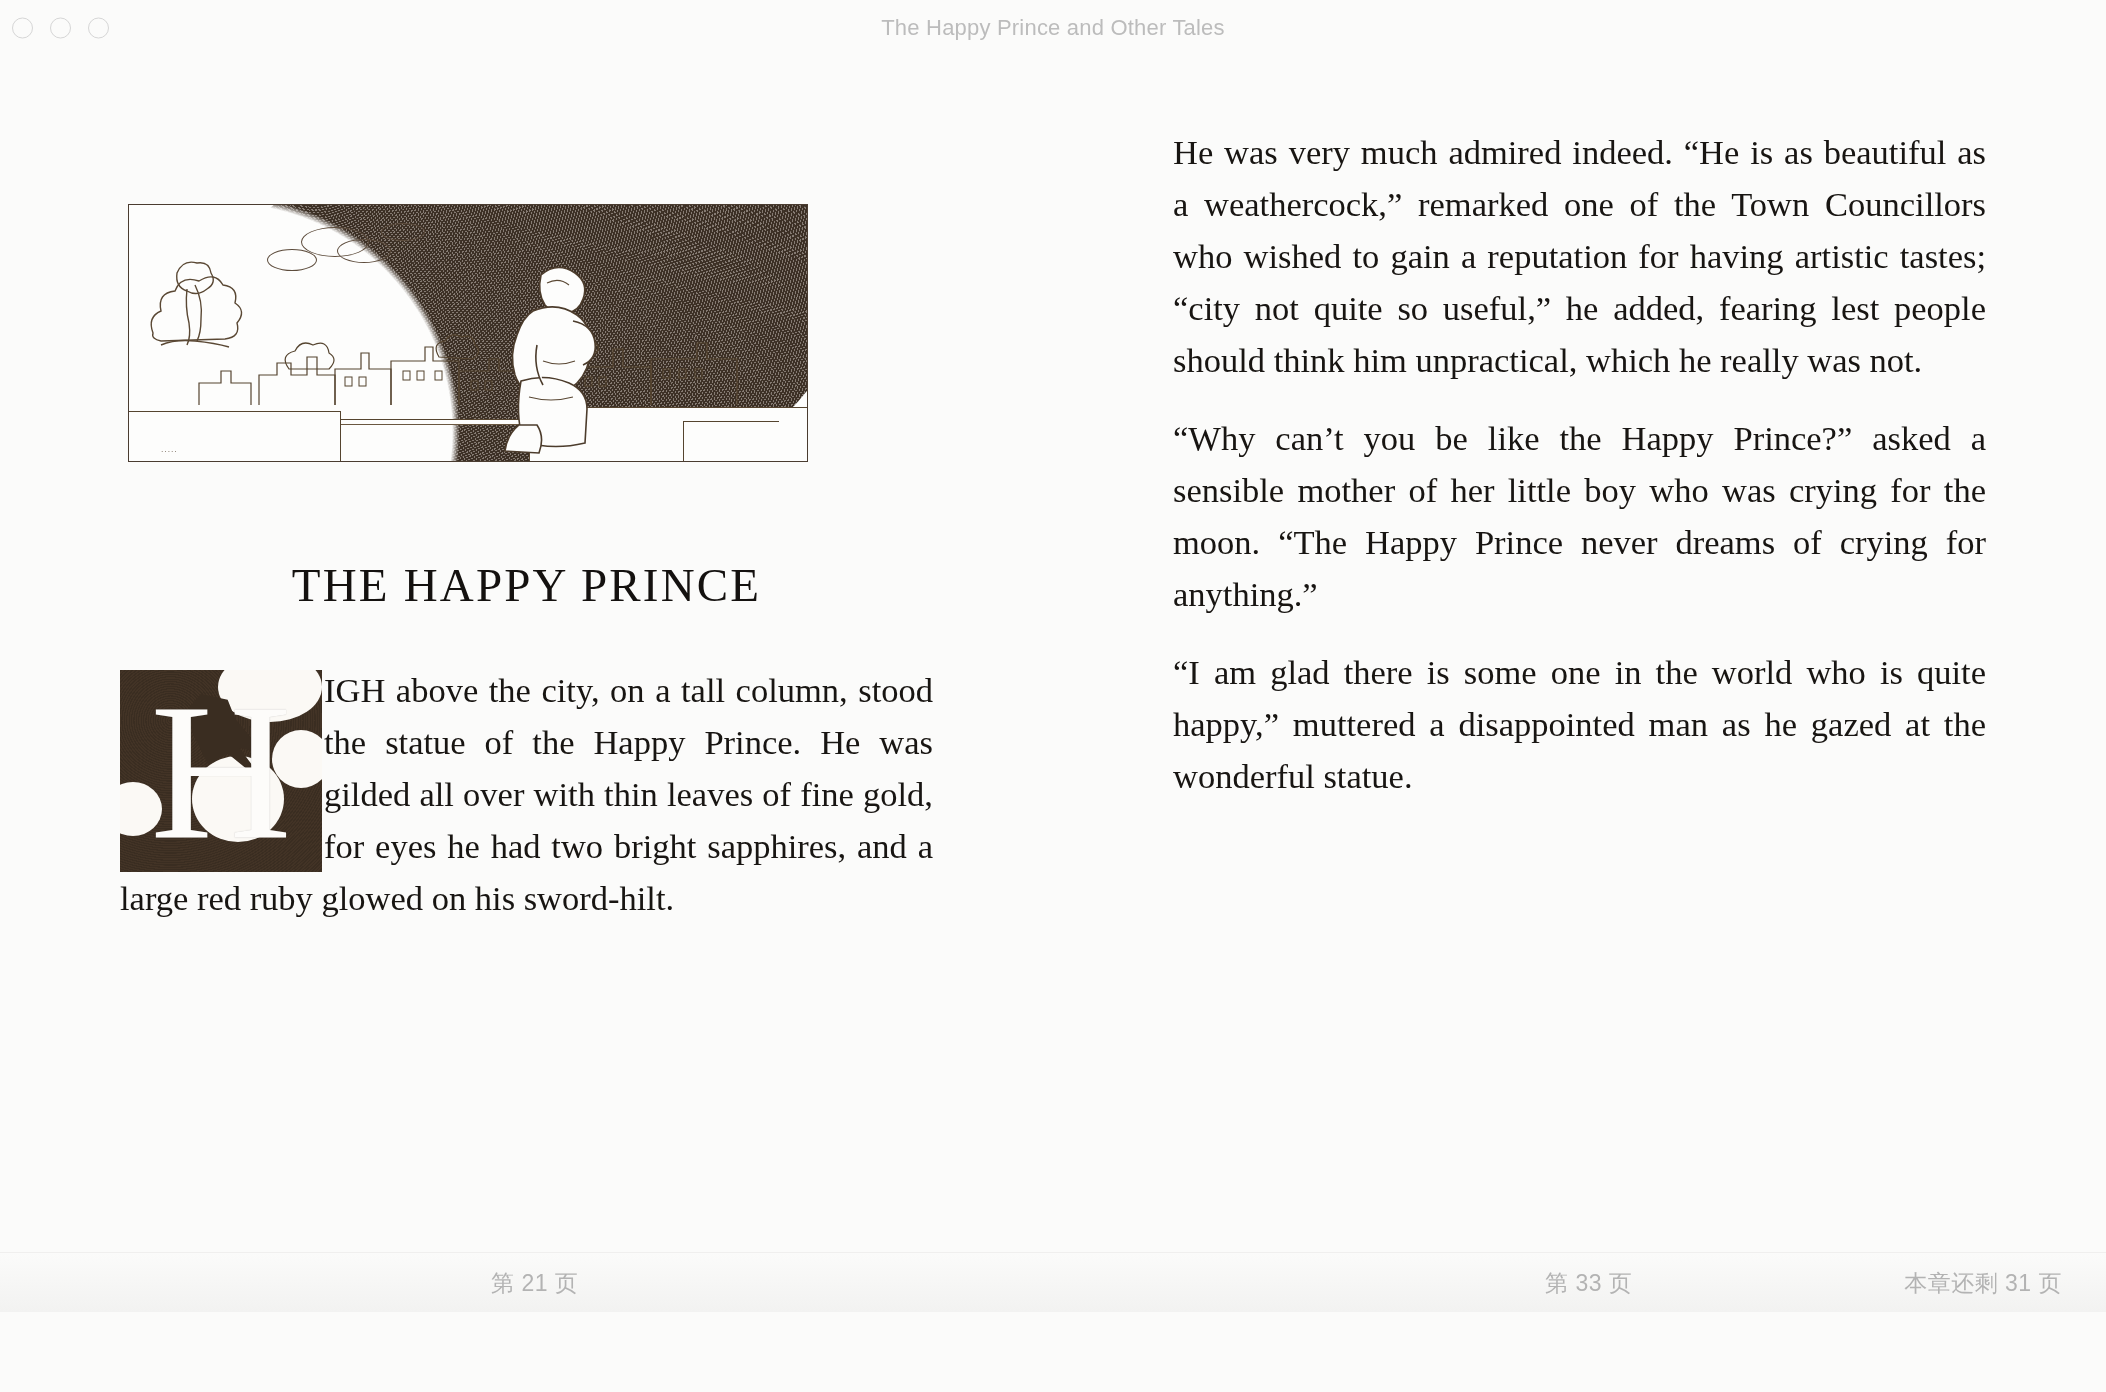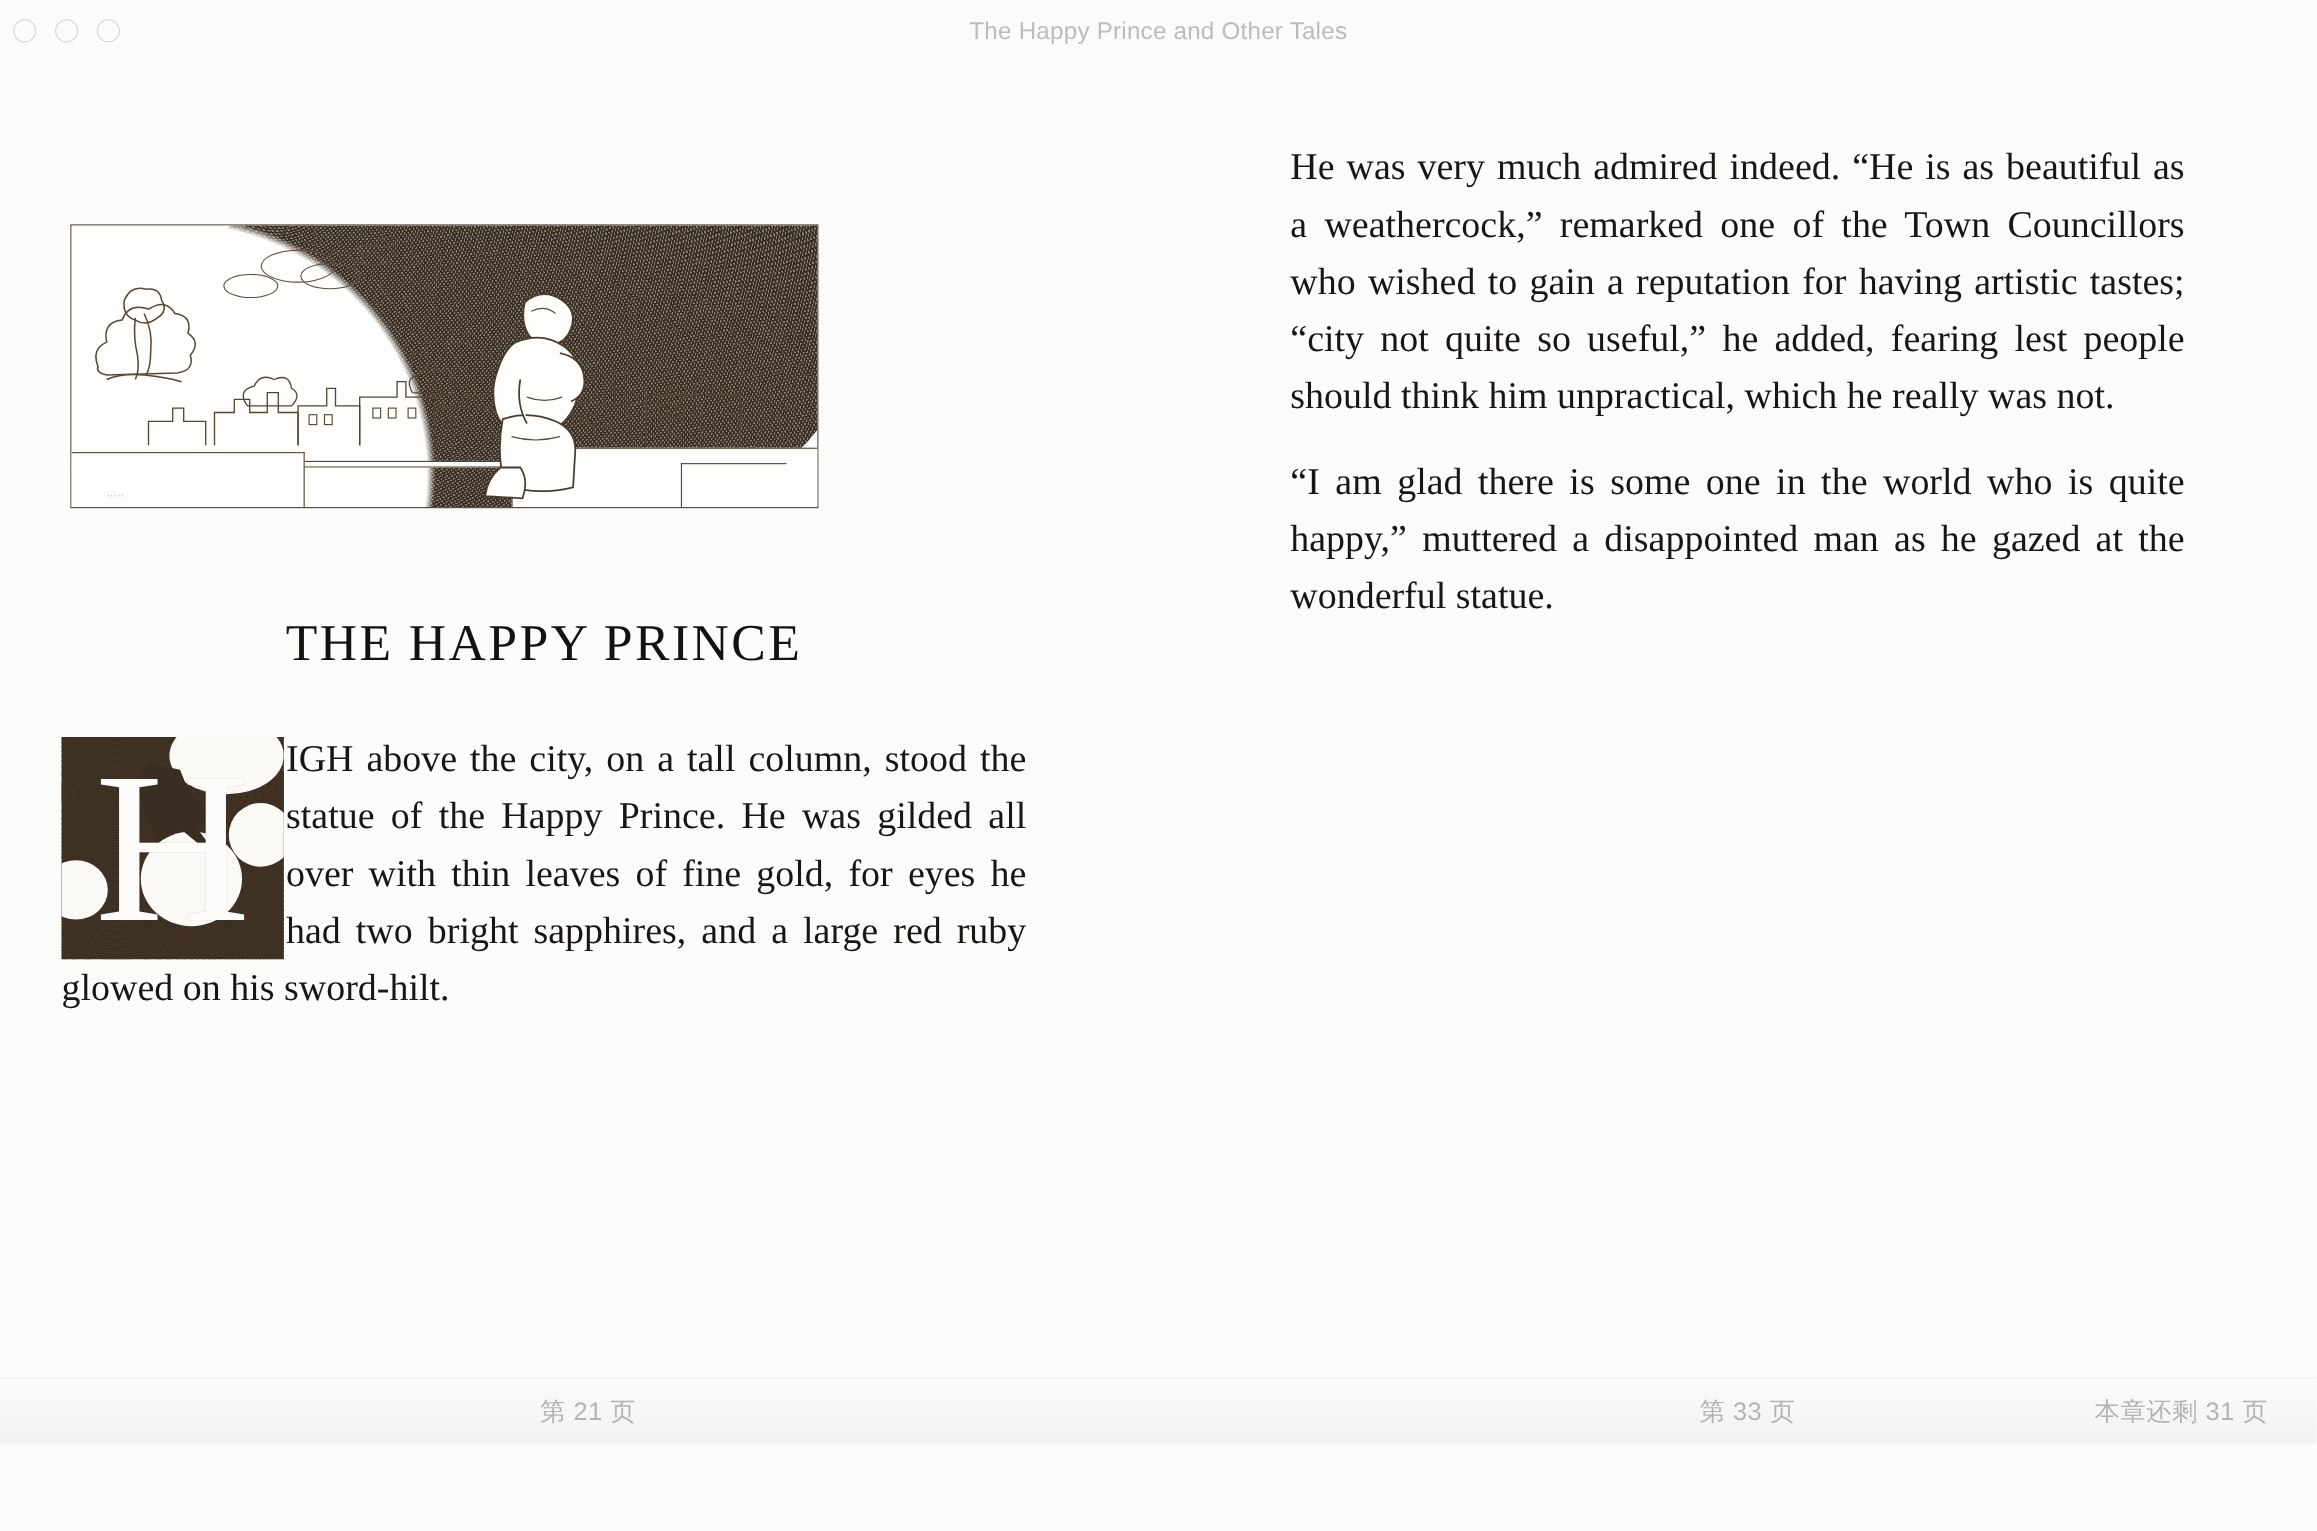--- a/index.html
+++ b/index.html
@@ -49,21 +49,21 @@
     top:56px; left:0;
     width:2106px; height:1276px;
     background:#fbfbfa;
     display:flex;
   }
   .page {
     position:relative;
     width:1053px; height:100%;
   }
 
-  .col-left  { padding:70px 120px 0 56px; }
+  .col-left  { padding:70px 120px 0 120px; }
   .col-right { padding:70px 120px 0 120px; }
 
   
   .illustration-wrap {
     margin-top:78px;
     width:680px;
     margin-left:8px;
   }
   .illustration {
     position:relative;
@@ -337,20 +337,21 @@
           <div class="dc-bird" style="left:52px; top:24px; width:96px; height:96px; clip-path:polygon(30% 0%,58% 6%,66% 26%,96% 62%,70% 56%,100% 96%,58% 62%,38% 74%,22% 42%,18% 14%);"></div>
           <div class="dc-letter">H</div>
         </div>
         <p>IGH above the city, on a tall column, stood the statue of the Happy Prince. He was gilded all over with thin leaves of fine gold, for eyes he had two bright sapphires, and a large red ruby glowed on his sword-hilt.</p>
       </div>
     </div>
 
     <div class="page col-right">
       <div class="body-col right-col-body">
         <p>He was very much admired indeed. “He is as beautiful as a weathercock,” remarked one of the Town Councillors who wished to gain a reputation for having artistic tastes; “city not quite so useful,” he added, fearing lest people should think him unpractical, which he really was not.</p>
+        <p>“Why can’t you be like the Happy Prince?” asked a sensible mother of her little boy who was crying for the moon. “The Happy Prince never dreams of crying for anything.”</p>
         <p>“I am glad there is some one in the world who is quite happy,” muttered a disappointed man as he gazed at the wonderful statue.</p>
       </div>
     </div>
 
   </div>
 
   <div class="footer">
     <div class="footer-inner">
       <div class="footer-item f-left">第 21 页</div>
       <div class="footer-item f-mid">第 33 页</div>

